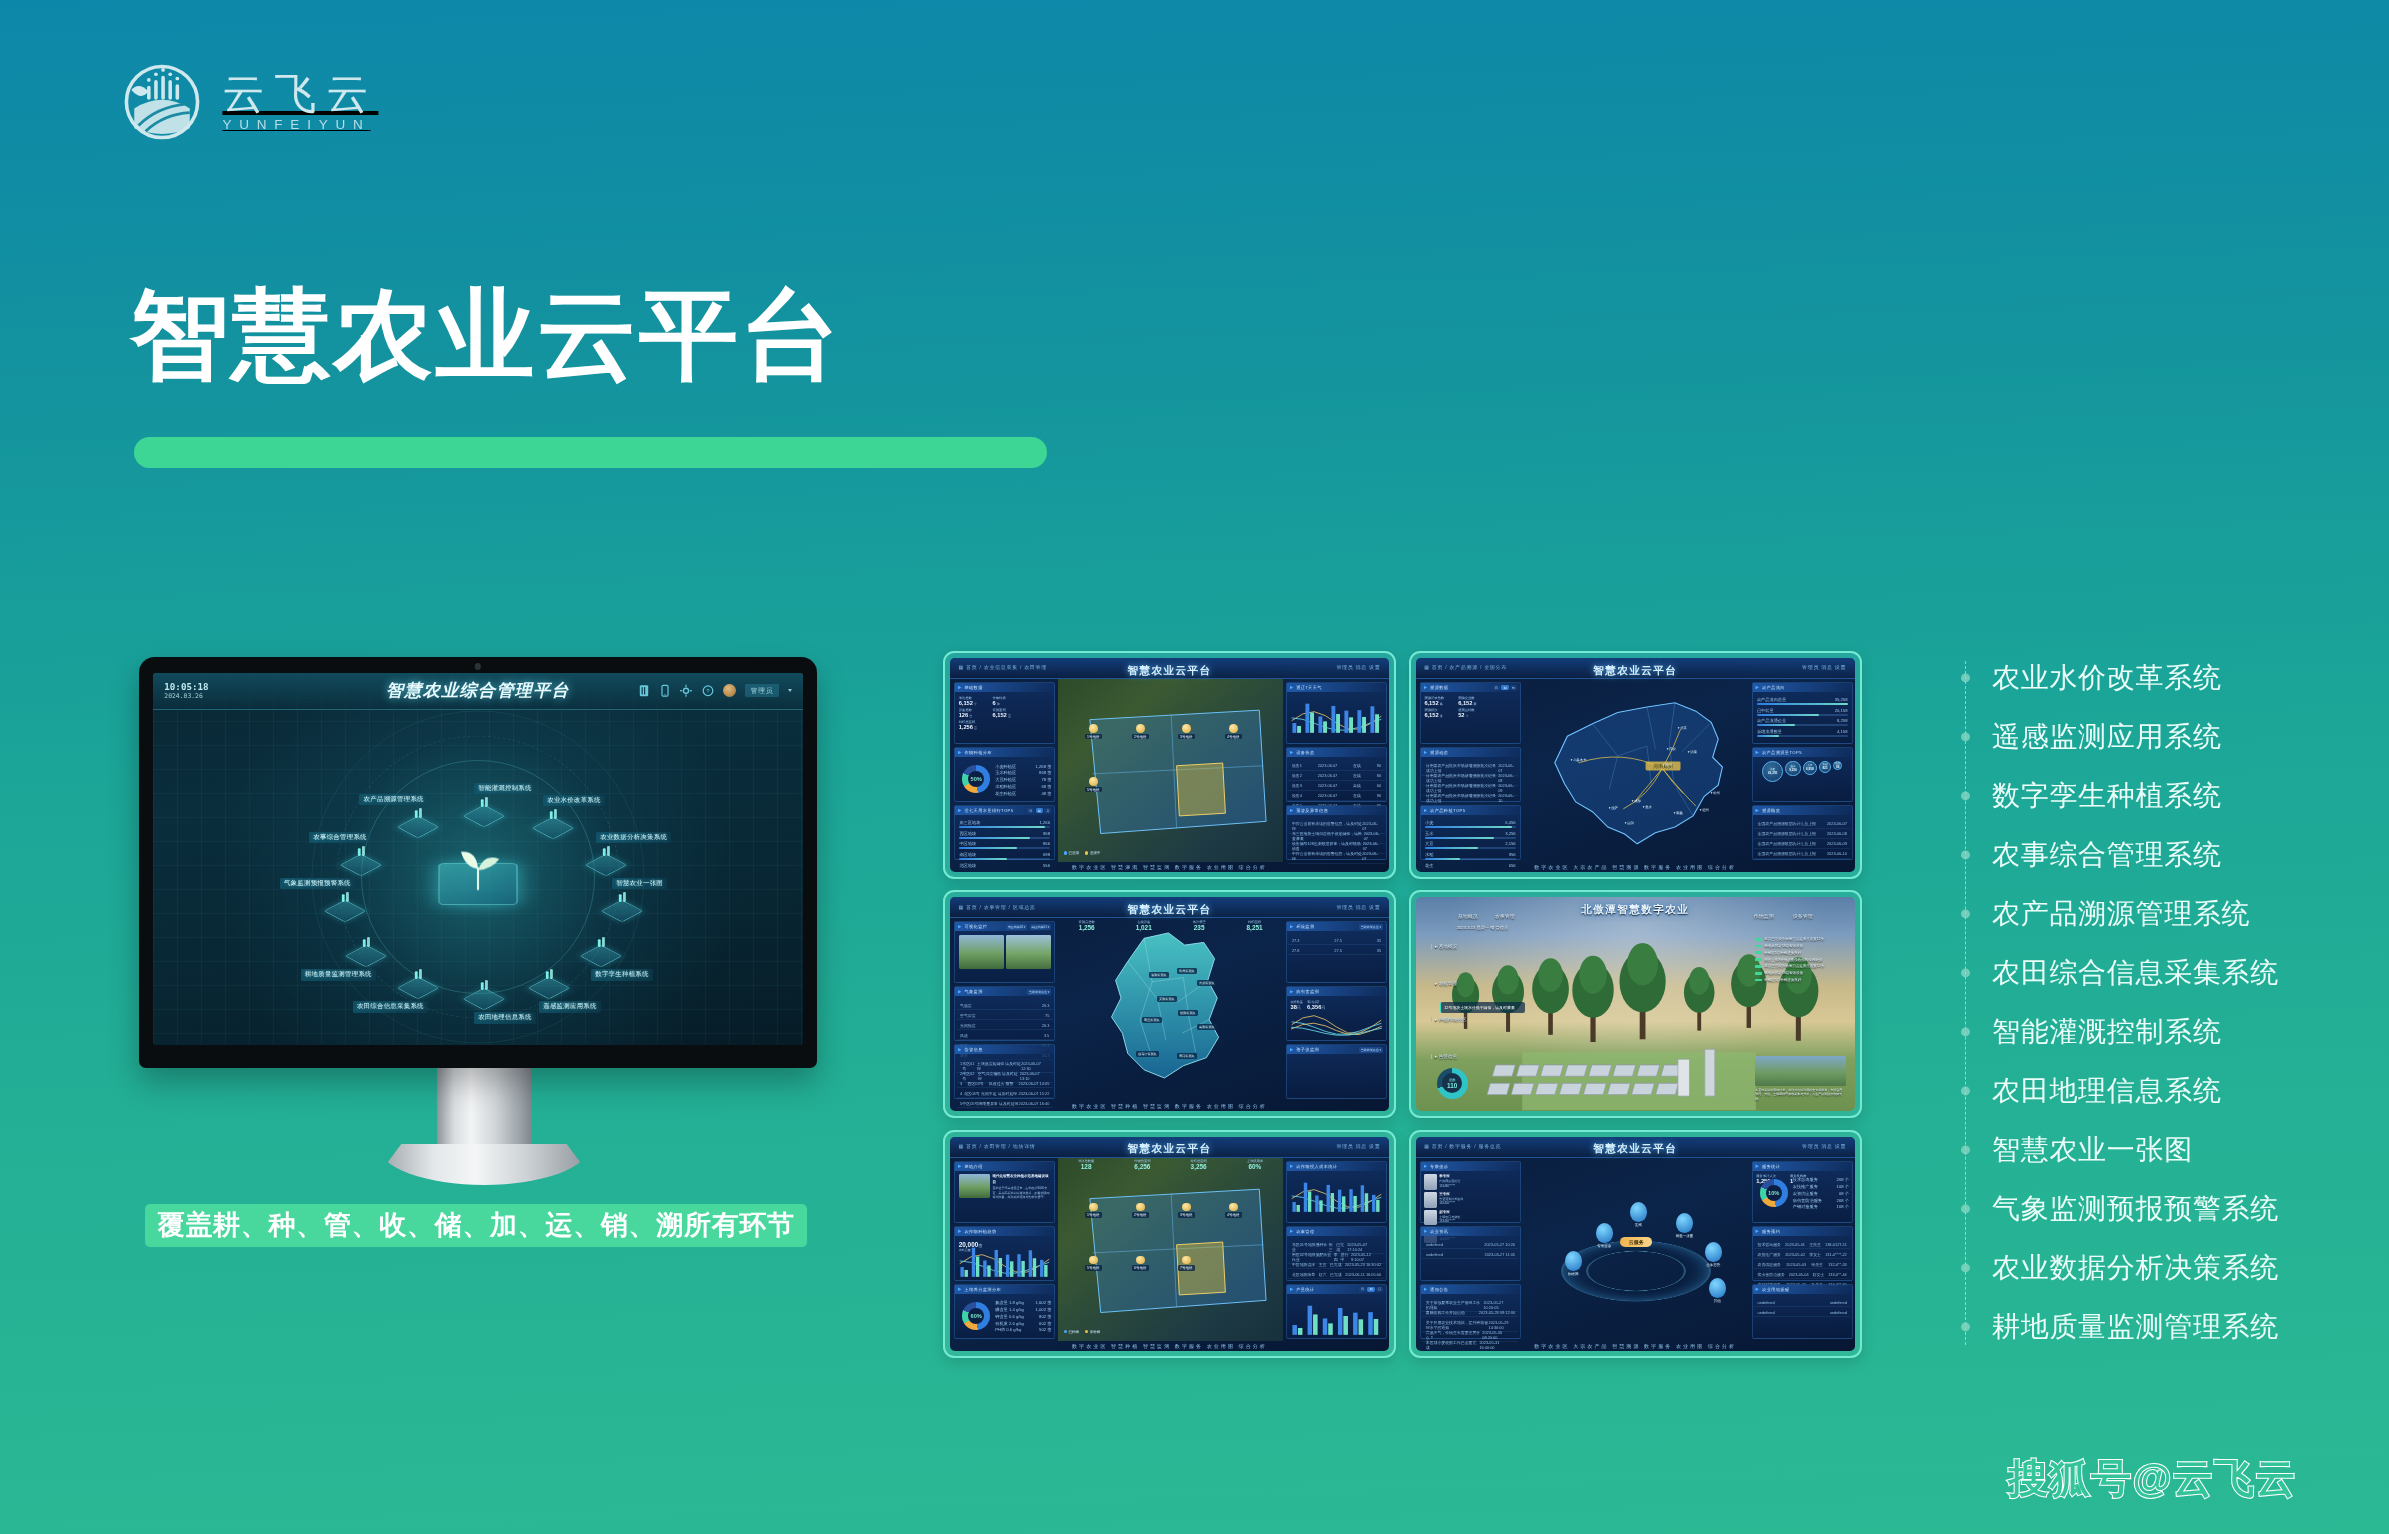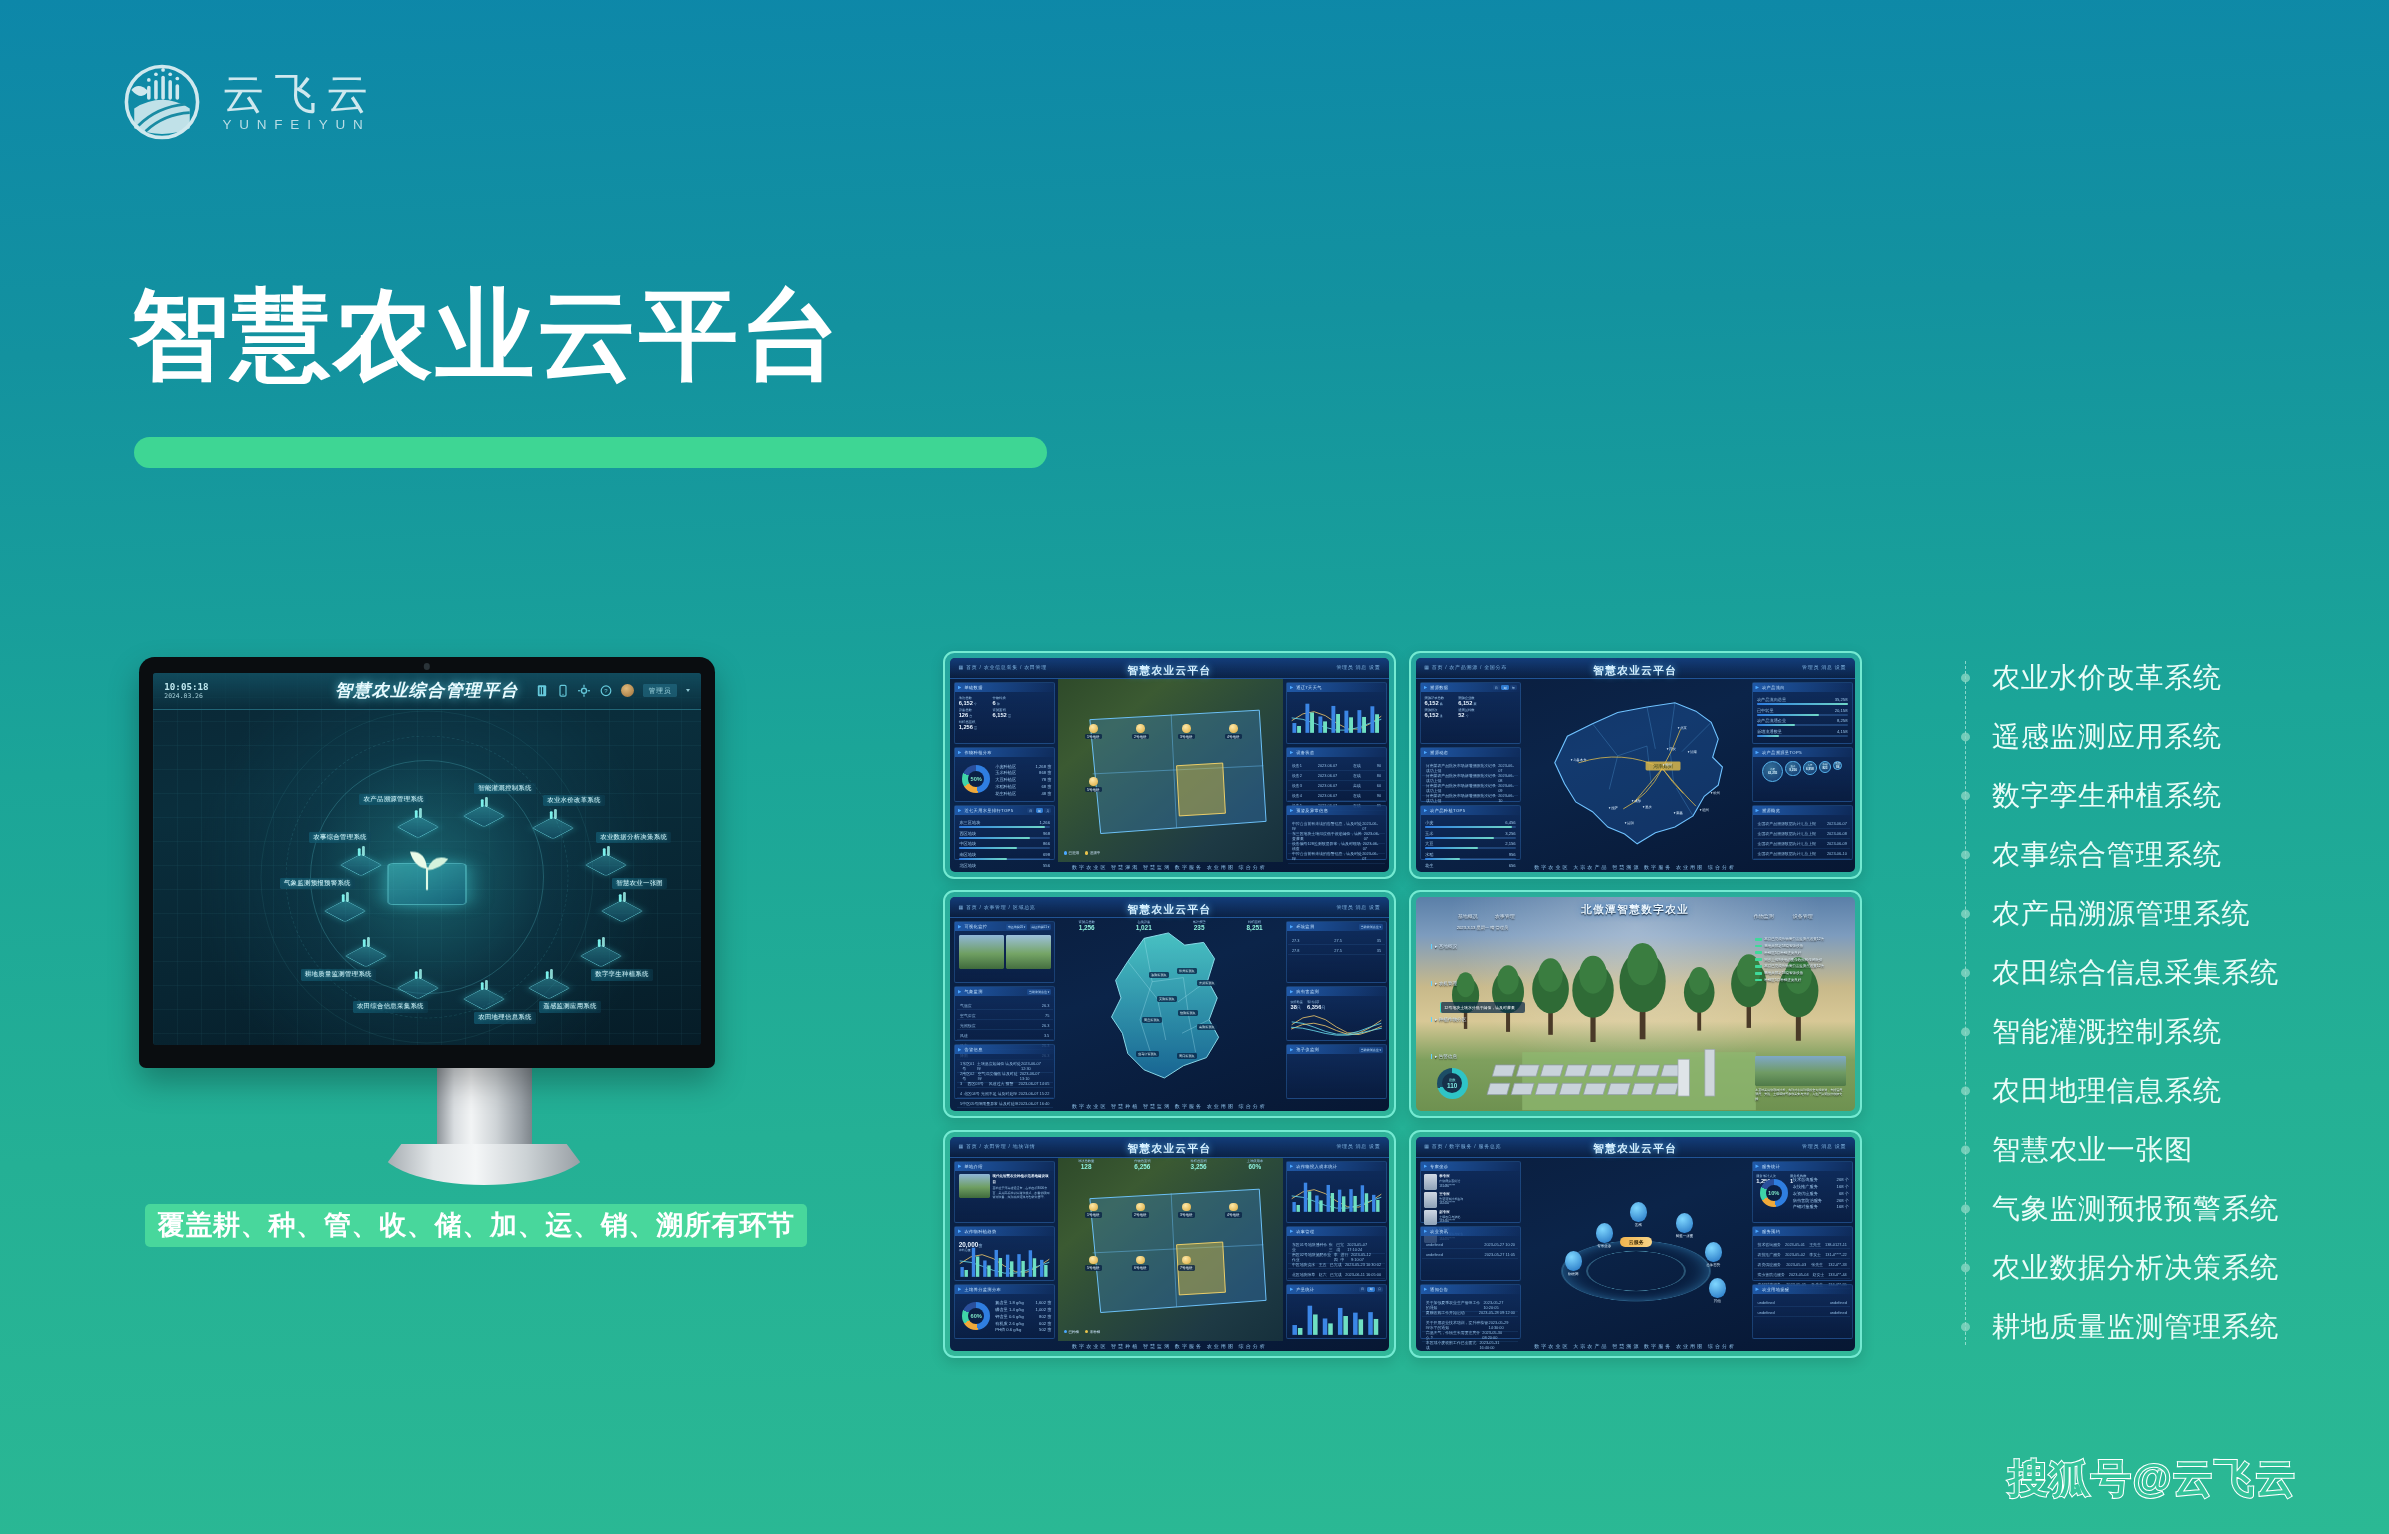--- a/index.html
+++ b/index.html
@@ -8,21 +8,21 @@
   body {
     font-family:"Liberation Sans","DejaVu Sans",sans-serif;
     background:linear-gradient(178deg,#0d87a9 0%,#13929f 22%,#1ba598 48%,#24b095 72%,#2bb994 100%);
     position:relative;
   }
 
   
   .hdr { position:absolute; top:0; left:0; width:100%; height:170px; }
   .logo-left { position:absolute; left:120px; top:60px; display:flex; align-items:center; gap:18.4px; }
   .logo-mark { width:84px; height:84px; position:relative; }
-  .logo-text-wrap { display:flex; flex-direction:column; gap:2.8px; }
+  .logo-text-wrap { display:flex; flex-direction:column; gap:2.8px;text-decoration:underline; }
   .logo-cn { font-size:42px; color:#cfe8ee; letter-spacing:10px; line-height:1; font-weight:400; }
   .logo-en { font-size:13.5px; color:#b9dde5; letter-spacing:7.8px; line-height:1; }
 
   .logo-right { position:absolute; right:120px; top:67px; display:flex; align-items:center; gap:15.6px; }
   .logo-right .mark2 { width:74px; height:74px; position:relative; }
   .logo-right .r-cn { font-size:38px; color:#d7ecf1; letter-spacing:4.2px; font-weight:700; line-height:1.05; }
   .logo-right .r-en { font-size:15px; color:#cde6ec; letter-spacing:2.5px; line-height:1.6; }
 
   
   .title-block { position:absolute; left:130px; top:280px; }
@@ -37,21 +37,21 @@
   }
   .subtitle {
     position:absolute; left:1204px; top:322px; width:892px;
     font-size:44px; line-height:1.62; color:#cfeef0; font-weight:400;
     letter-spacing:0.7px;
   }
 
   
   .monitor-wrap { position:absolute; left:139px; top:657px; width:690px; }
   .monitor-body {
-    width:576px; height:411px; background:#0a0d10;
+    width:678px; height:411px; background:#0a0d10;
     border-radius:15.6px 15.6px 7px 7px; padding:15.6px 14px 22.7px 14px;
     box-shadow:0 14px 31px rgba(0,0,0,.28);
     position:relative;
   }
   .monitor-cam { position:absolute; left:50%; top:6.4px; transform:translateX(-50%);
     width:6.4px; height:6.4px; border-radius:50%; background:#2a3338; }
   .screen {
     width:100%; height:100%; border-radius:2.8px; overflow:hidden;
     background:
       radial-gradient(circle at 50% 54%, rgba(46,174,182,.42) 0%, rgba(20,82,102,.28) 36%, rgba(7,32,46,.0) 68%),

